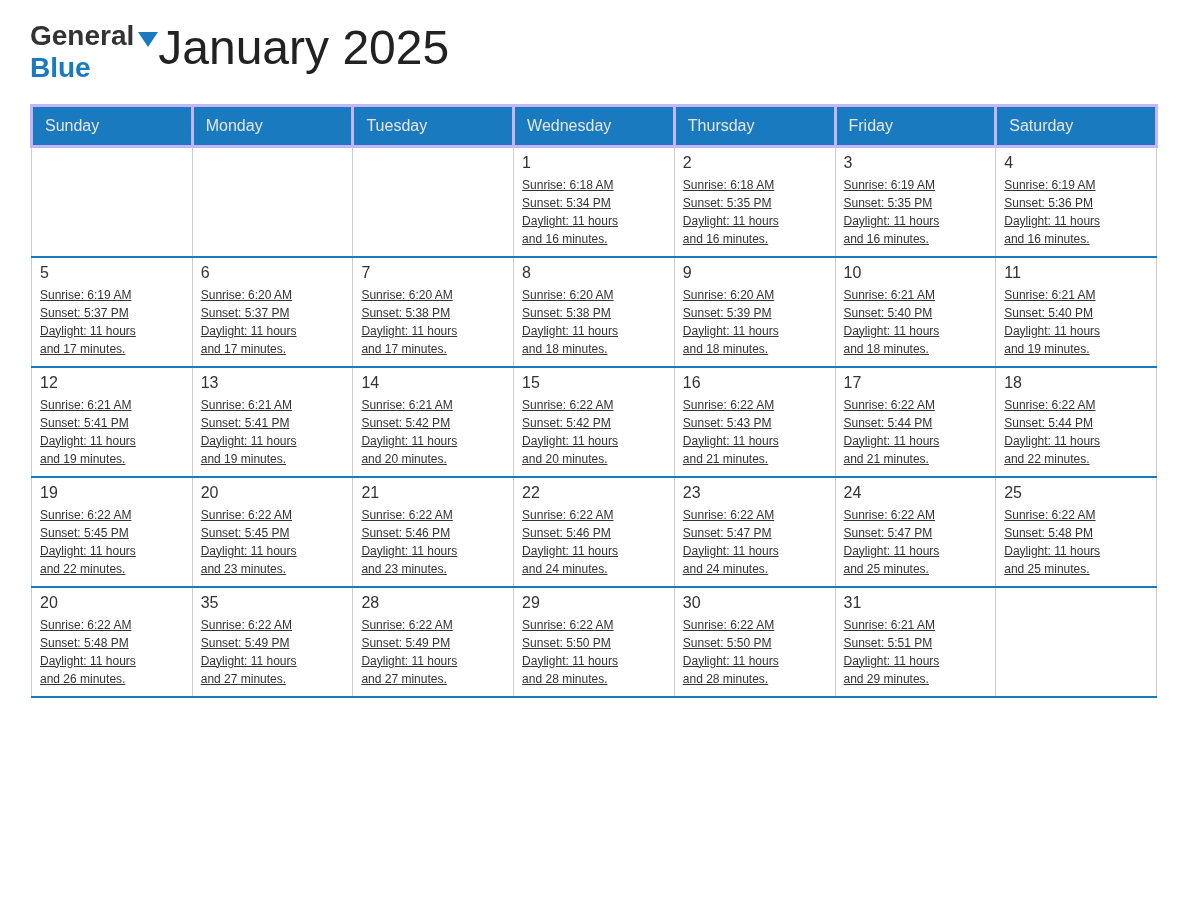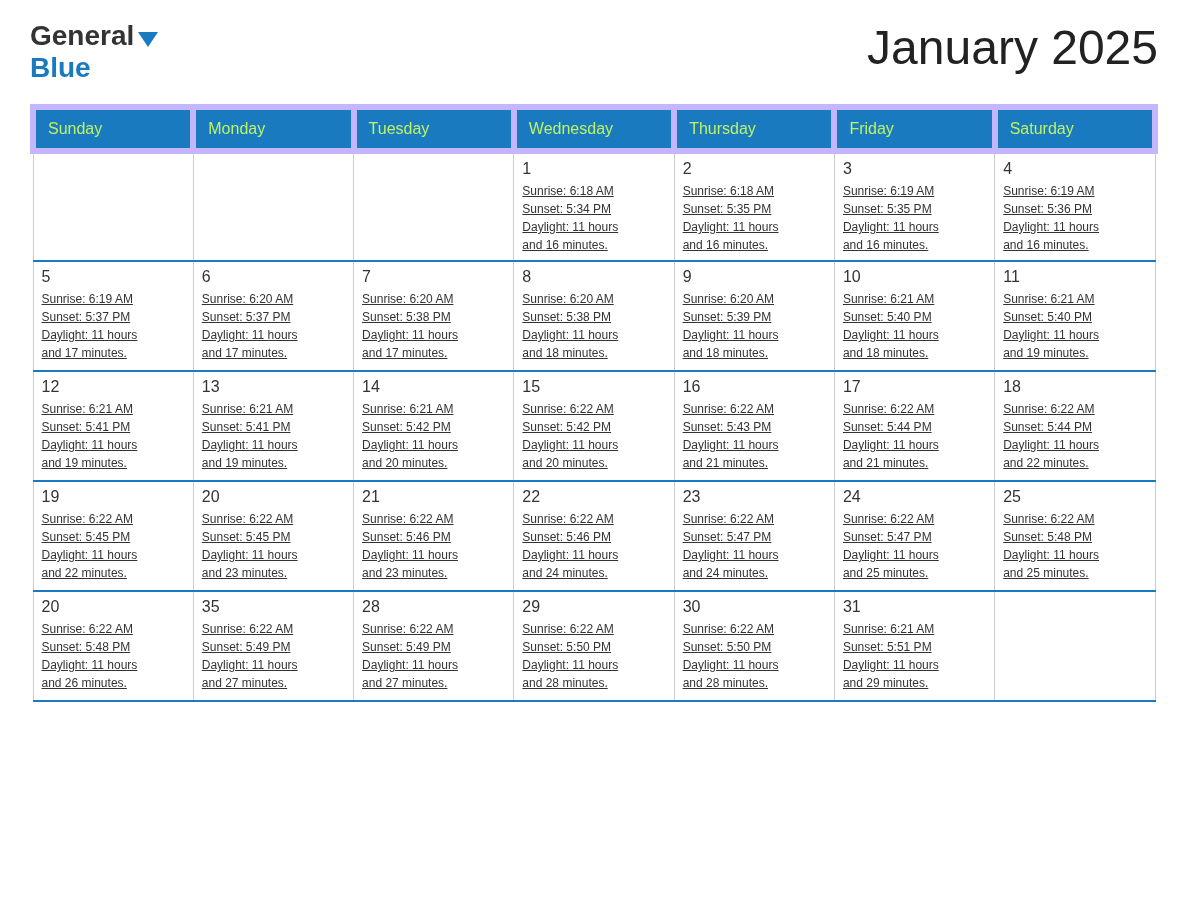--- a/index.html
+++ b/index.html
@@ -5,21 +5,21 @@
     * { margin: 0; padding: 0; box-sizing: border-box; }
     body {
       font-family: Arial, sans-serif;
       background: #fff;
       width: 1188px;
       min-height: 918px;
       padding: 20px 30px;
     }
     .header {
       display: flex;
-      justify-content: space-between;
+      justify-content: flex-start;
       align-items: flex-start;
       margin-bottom: 20px;
     }
     .logo {
       display: flex;
       align-items: center;
     }
     .logo-wrapper {
       display: flex;
       flex-direction: column;
@@ -39,26 +39,26 @@
     .calendar-subtitle {
       font-size: 20px;
       color: #333;
     }
     table {
       width: 100%;
       border-collapse: collapse;
     }
     thead tr th {
       background-color: #1a7abf;
-      color: #bef264;
+      color: #e5e5e5;
       padding: 10px 12px;
       text-align: left;
       font-size: 16px;
       font-weight: normal;
-      border: 6px solid #c4b5fd;
+      border: 3px solid #c4b5fd;
     }
     tbody tr td {
       border: 1px solid #ccc;
       vertical-align: top;
       padding: 6px 8px;
       width: 14.28%;
       min-height: 90px;
       height: 110px;
     }
     .day-number {

